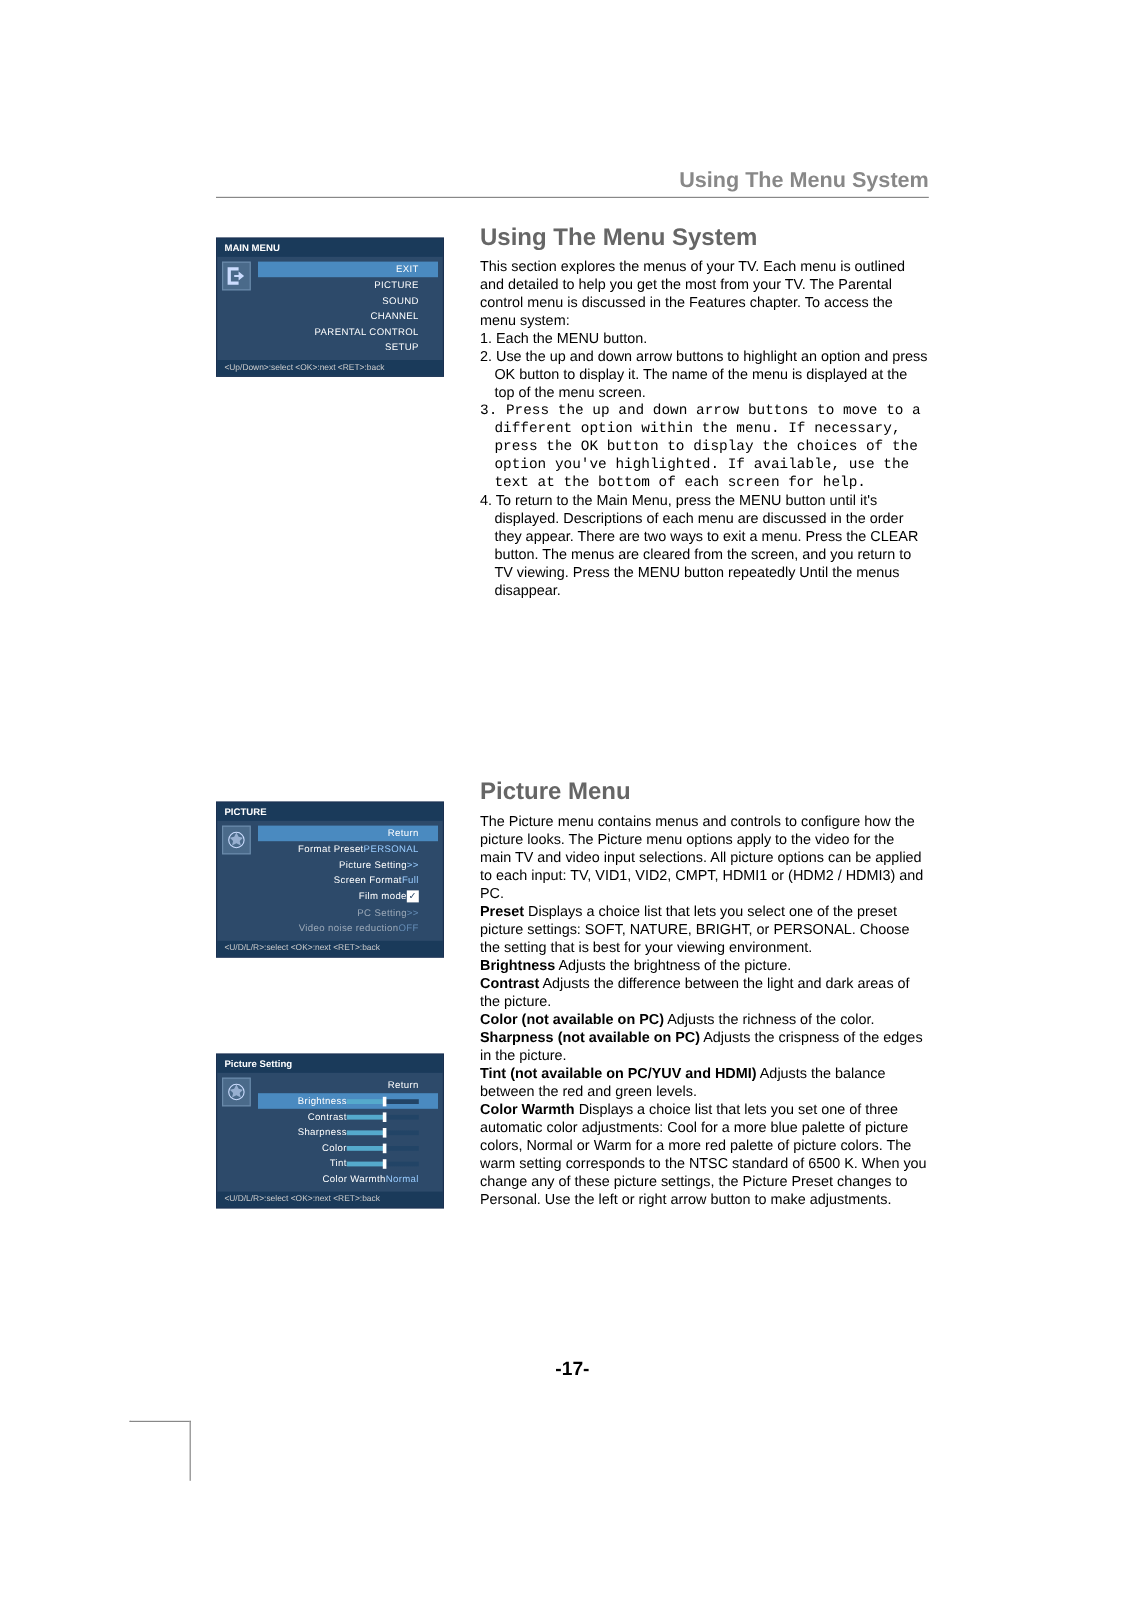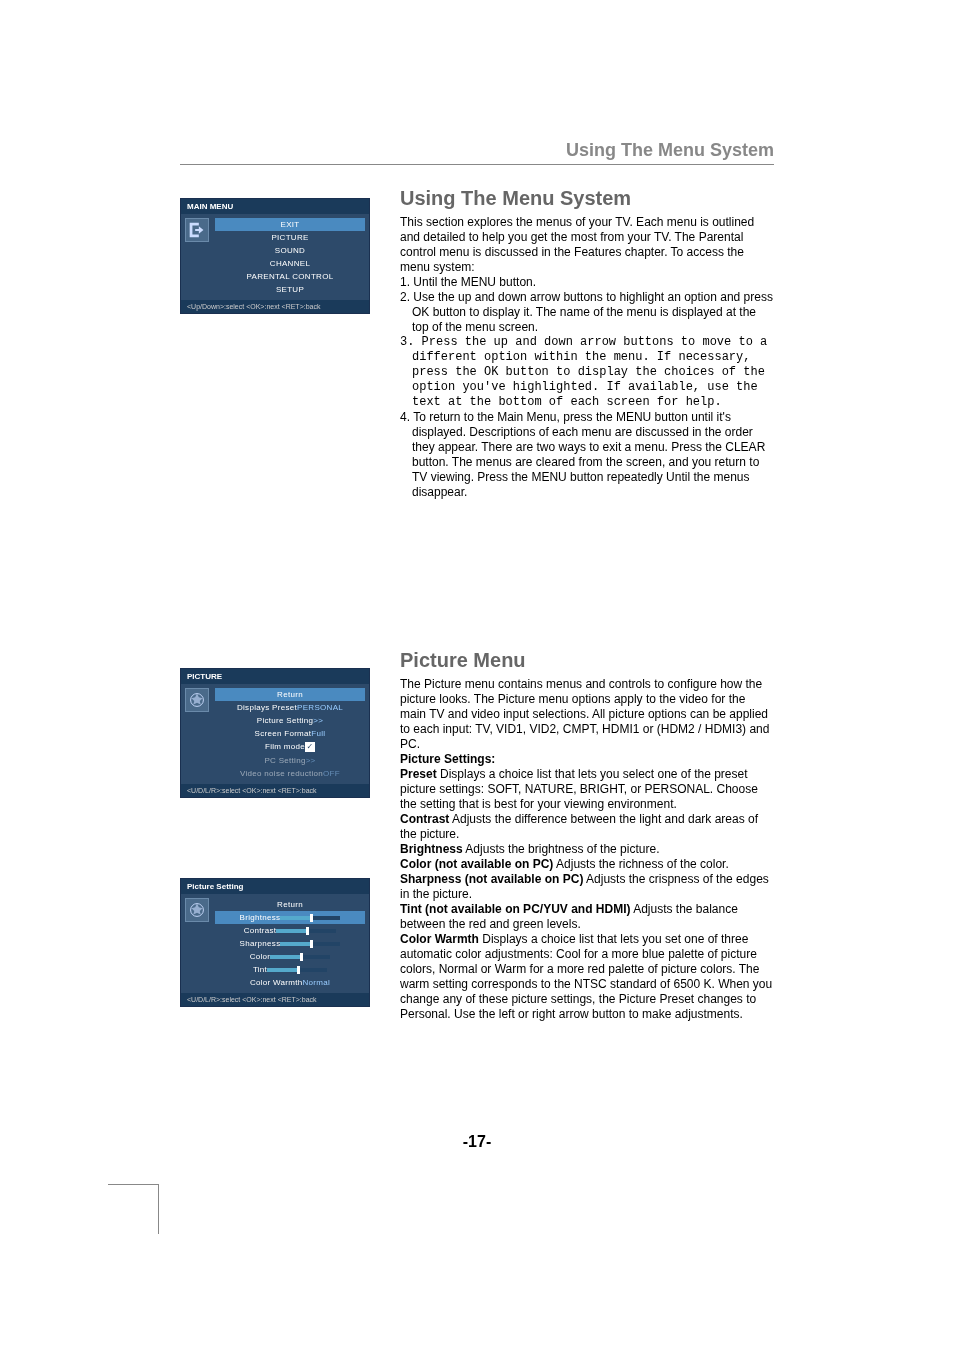--- a/index.html
+++ b/index.html
@@ -75,21 +75,21 @@
     position: relative;
   }
   .tv-menu-list {
     flex: 1;
   }
   .tv-menu-item {
     padding: 2px 16px;
     font-size: 8px;
     letter-spacing: 0.3px;
     display: flex;
-    justify-content: center;
+    justify-content: flex-end;
   }
   .tv-menu-item.hl {
     background: #4a8ac0;
   }
   .tv-menu-item .val {
     color: #9cf;
     font-size: 8px;
   }
   .tv-menu-footer {
     background: #1a3a5a;
@@ -191,21 +191,21 @@
             <circle cx="12" cy="12" r="7" fill="none" stroke="#cdf" stroke-width="1"></circle>
             <path fill="#cdf" d="M12 5l2 4 4 1-3 3 1 4-4-2-4 2 1-4-3-3 4-1z" opacity="0.6"></path>
           </svg>
       </div>
       <div class="tv-menu-list" id="picture-menu-list">
           <div class="tv-menu-item hl">
             <span>Return</span>
             <span class="val"></span>
           </div>
           <div class="tv-menu-item">
-            <span>Displays Preset</span>
+            <span>Format Preset</span>
             <span class="val">PERSONAL</span>
           </div>
           <div class="tv-menu-item">
             <span>Picture Setting</span>
             <span class="val">&gt;&gt;</span>
           </div>
           <div class="tv-menu-item">
             <span>Screen Format</span>
             <span class="val">Full</span>
           </div>
@@ -268,33 +268,32 @@
           </div>
         </div>
     </div>
     <div class="tv-menu-footer">&lt;U/D/L/R&gt;:select  &lt;OK&gt;:next  &lt;RET&gt;:back</div>
   </div>
 </div>
 
 <div class="right-col" style="top:186px;">
   <div class="section-title">Using The Menu System</div>
   <div>This section explores the menus of your TV. Each menu is outlined and detailed to help you get the most from your TV. The Parental control menu is discussed in the Features chapter. To access the menu system:</div>
-  <div>1. <span>Until the MENU button.</span></div>
+  <div>1. <span>Each the MENU button.</span></div>
   <div style="padding-left:12px; text-indent:-12px;">2. <span>Use the up and down arrow buttons to highlight an option and press OK button to display it. The name of the menu is displayed at the top of the menu screen.</span></div>
   <div style="padding-left:12px; text-indent:-12px;font-family:Liberation Mono, monospace;">3. <span>Press the up and down arrow buttons to move to a different option within the menu. If necessary, press the OK button to display the choices of the option you've highlighted. If available, use the text at the bottom of each screen for help.</span></div>
   <div style="padding-left:12px; text-indent:-12px;">4. <span>To return to the Main Menu, press the MENU button until it's displayed. Descriptions of each menu are discussed in the order they appear. There are two ways to exit a menu. Press the CLEAR button. The menus are cleared from the screen, and you return to TV viewing. Press the MENU button repeatedly Until the menus disappear.</span></div>
 </div>
 
 <div class="right-col" style="top:648px;">
   <div class="section-title">Picture Menu</div>
   <div>The Picture menu contains menus and controls to configure how the picture looks. The Picture menu options apply to the video for the main TV and video input selections. All picture options can be applied to each input: TV, VID1, VID2, CMPT, HDMI1 or (HDM2 / HDMI3) and PC.</div>
-  <div><b>Picture Settings:</b></div>
   <div><b>Preset</b><span> Displays a choice list that lets you select one of the preset picture settings: SOFT, NATURE, BRIGHT, or PERSONAL. Choose the setting that is best for your viewing environment.</span></div>
+  <div><b>Brightness</b><span> Adjusts the brightness of the picture.</span></div>
   <div><b>Contrast</b><span> Adjusts the difference between the light and dark areas of the picture.</span></div>
-  <div><b>Brightness</b><span> Adjusts the brightness of the picture.</span></div>
   <div><b>Color (not available on PC)</b><span> Adjusts the richness of the color.</span></div>
   <div><b>Sharpness (not available on PC)</b><span> Adjusts the crispness of the edges in the picture.</span></div>
   <div><b>Tint (not available on PC/YUV and HDMI)</b><span> Adjusts the balance between the red and green levels.</span></div>
   <div><b>Color Warmth</b><span> Displays a choice list that lets you set one of three automatic color adjustments: Cool for a more blue palette of picture colors, Normal or Warm for a more red palette of picture colors. The warm setting corresponds to the NTSC standard of 6500 K. When you change any of these picture settings, the Picture Preset changes to Personal. Use the left or right arrow button to make adjustments.</span></div>
 </div>
 
 <div class="pagenum">-17-</div>
 
 <div class="corner-line" style="left:108px; top:1184px; width:50px; height:0;"></div>
 <div class="corner-line" style="left:158px; top:1184px; width:0; height:50px;"></div>

